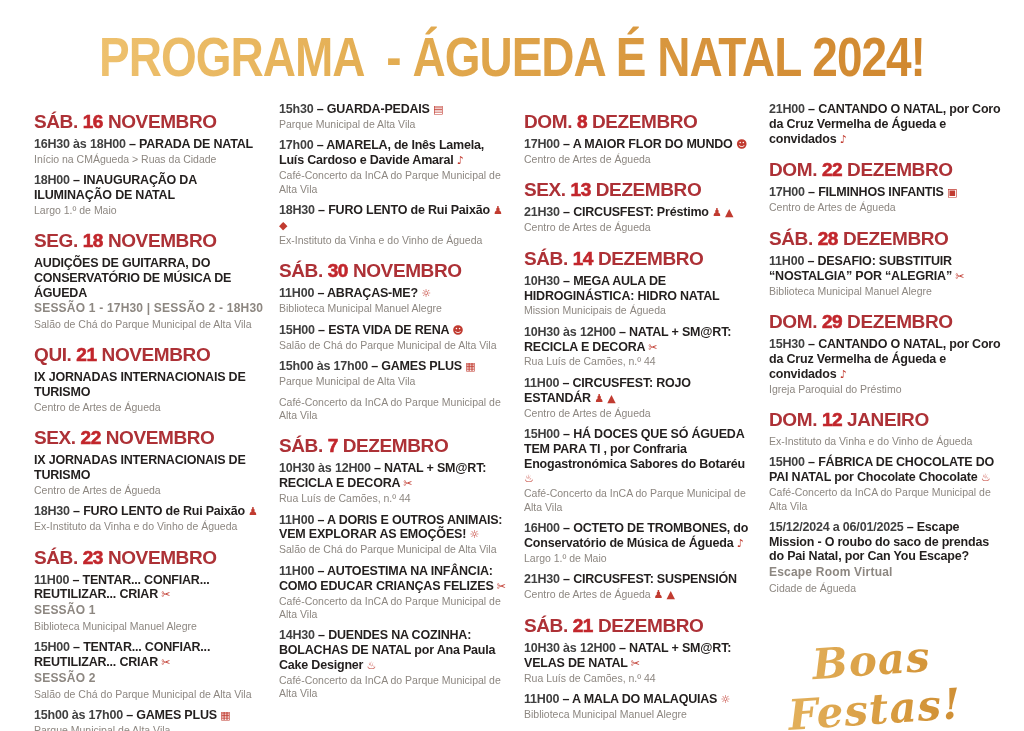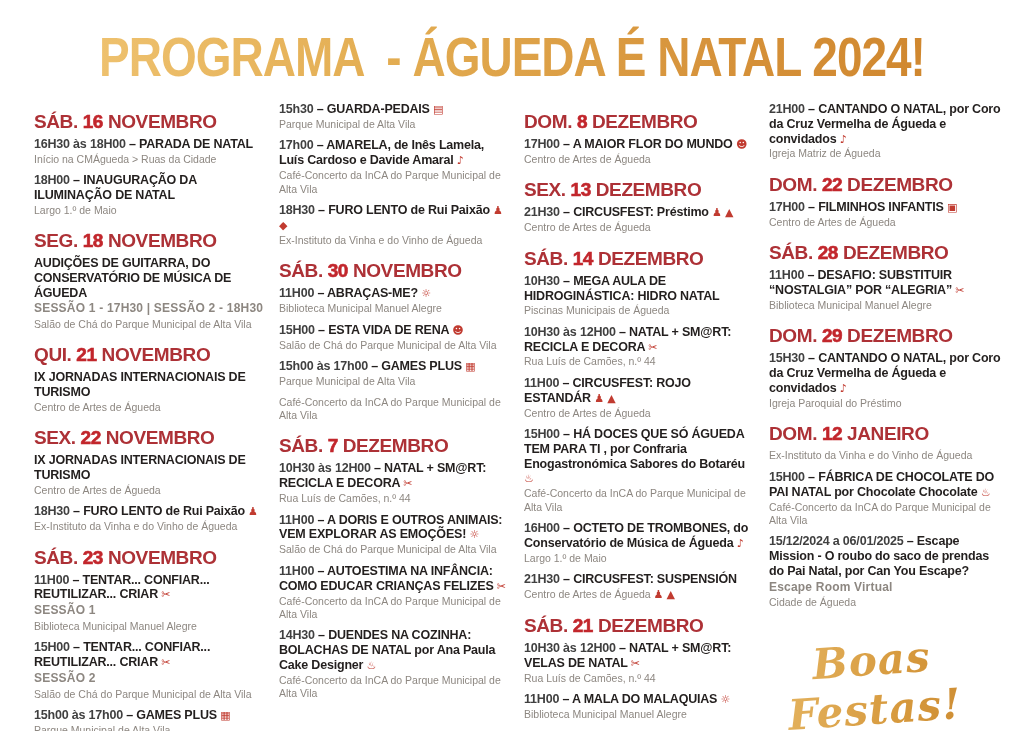--- a/index.html
+++ b/index.html
@@ -144,21 +144,21 @@
         <div class="venue">Centro de Artes de Águeda</div>
       </div>
       <div class="date"><span class="day">SEX. </span><span class="num">13</span><span class="month"> DEZEMBRO</span></div>
       <div class="event">
         <div class="eline"><span class="time">21H30</span><span class="dash"> – </span><span class="etitle">CIRCUSFEST: Préstimo</span> <span class="icon">♟</span> <span class="icon">▲</span></div>
         <div class="venue">Centro de Artes de Águeda</div>
       </div>
       <div class="date"><span class="day">SÁB. </span><span class="num">14</span><span class="month"> DEZEMBRO</span></div>
       <div class="event">
         <div class="eline"><span class="time">10H30</span><span class="dash"> – </span><span class="etitle">MEGA AULA DE HIDROGINÁSTICA: HIDRO NATAL</span></div>
-        <div class="venue">Piscinas Municipais de Águeda</div>
+        <div class="venue">Mission Municipais de Águeda</div>
       </div>
       <div class="event">
         <div class="eline"><span class="time">10H30 às 12H00</span><span class="dash"> – </span><span class="etitle">NATAL + SM@RT: RECICLA E DECORA</span> <span class="icon">✂</span></div>
         <div class="venue">Rua Luís de Camões, n.º 44</div>
       </div>
       <div class="event">
         <div class="eline"><span class="time">11H00</span><span class="dash"> – </span><span class="etitle">CIRCUSFEST: ROJO ESTANDÁR</span> <span class="icon">♟</span> <span class="icon">▲</span></div>
         <div class="venue">Centro de Artes de Águeda</div>
       </div>
       <div class="event">
@@ -179,21 +179,20 @@
         <div class="venue">Rua Luís de Camões, n.º 44</div>
       </div>
       <div class="event">
         <div class="eline"><span class="time">11H00</span><span class="dash"> – </span><span class="etitle">A MALA DO MALAQUIAS</span> <span class="icon">☼</span></div>
         <div class="venue">Biblioteca Municipal Manuel Alegre</div>
       </div>
     </div>
     <div class="col">
       <div class="event">
         <div class="eline"><span class="time">21H00</span><span class="dash"> – </span><span class="etitle">CANTANDO O NATAL, por Coro da Cruz Vermelha de Águeda e convidados</span> <span class="icon">♪</span></div>
-        <div class="venue">Igreja Matriz de Águeda</div>
       </div>
       <div class="date"><span class="day">DOM. </span><span class="num">22</span><span class="month"> DEZEMBRO</span></div>
       <div class="event">
         <div class="eline"><span class="time">17H00</span><span class="dash"> – </span><span class="etitle">FILMINHOS INFANTIS</span> <span class="icon">▣</span></div>
         <div class="venue">Centro de Artes de Águeda</div>
       </div>
       <div class="date"><span class="day">SÁB. </span><span class="num">28</span><span class="month"> DEZEMBRO</span></div>
       <div class="event">
         <div class="eline"><span class="time">11H00</span><span class="dash"> – </span><span class="etitle">DESAFIO: SUBSTITUIR “NOSTALGIA” POR “ALEGRIA”</span> <span class="icon">✂</span></div>
         <div class="venue">Biblioteca Municipal Manuel Alegre</div>

